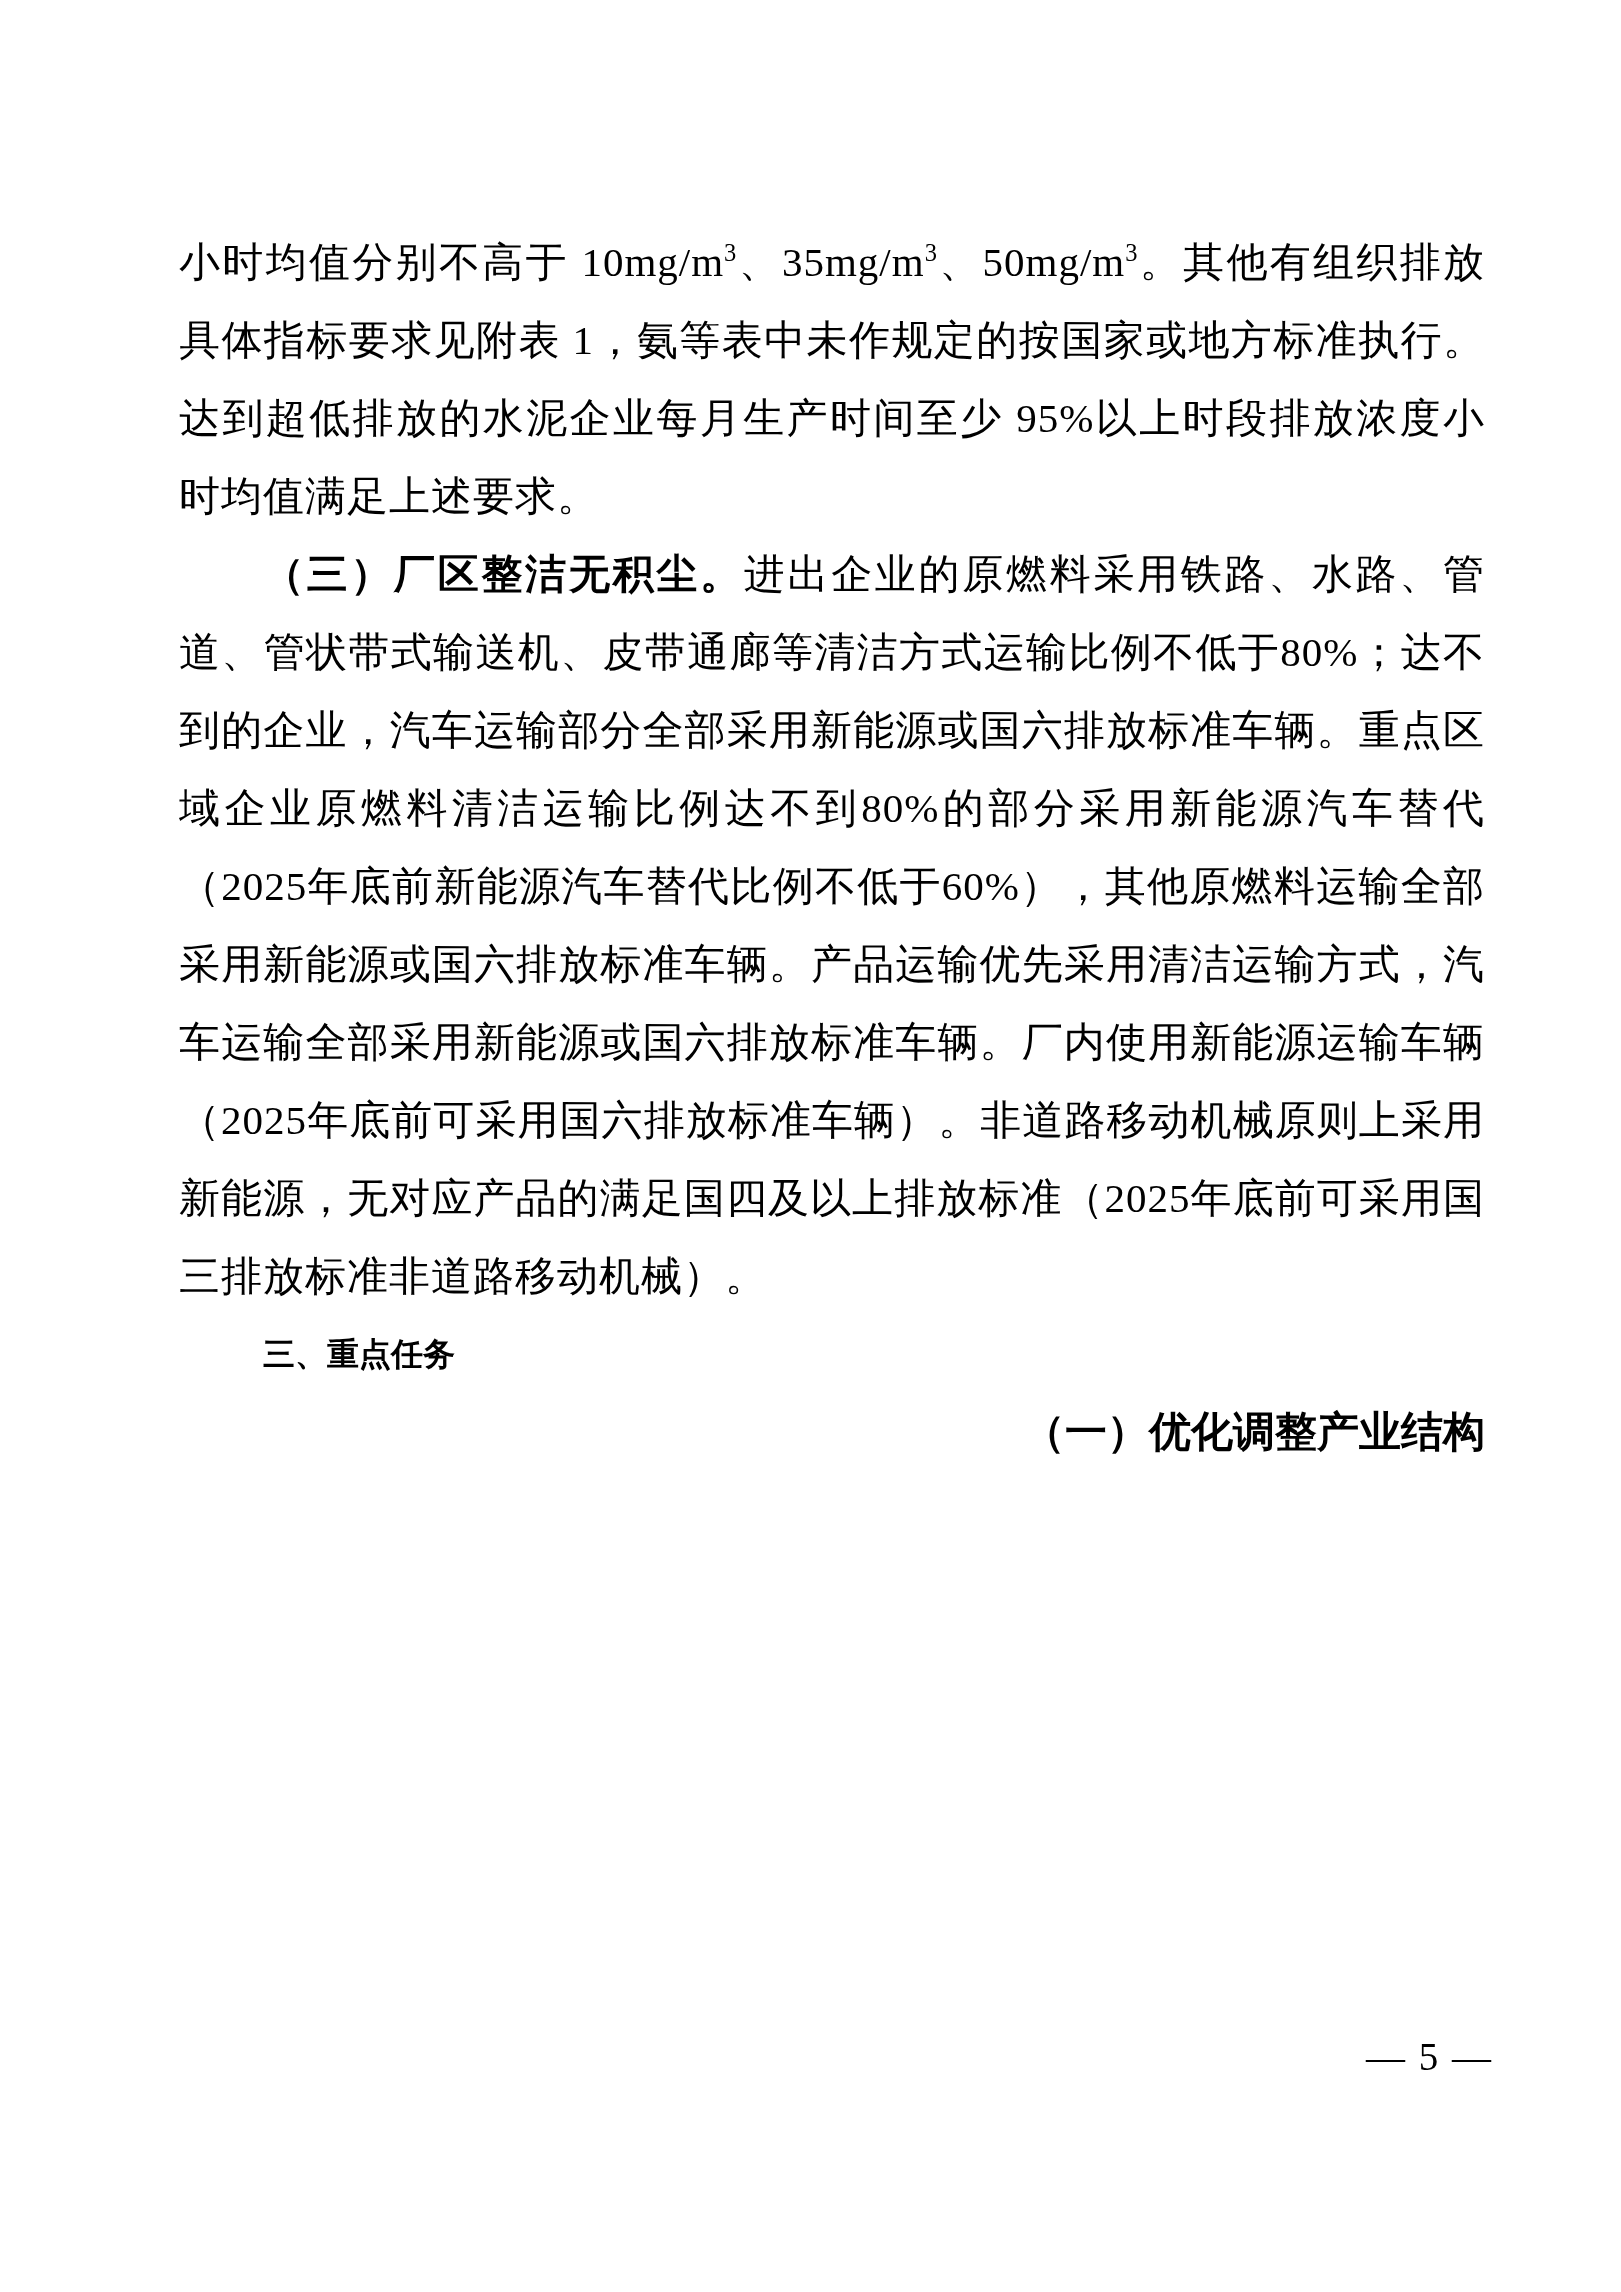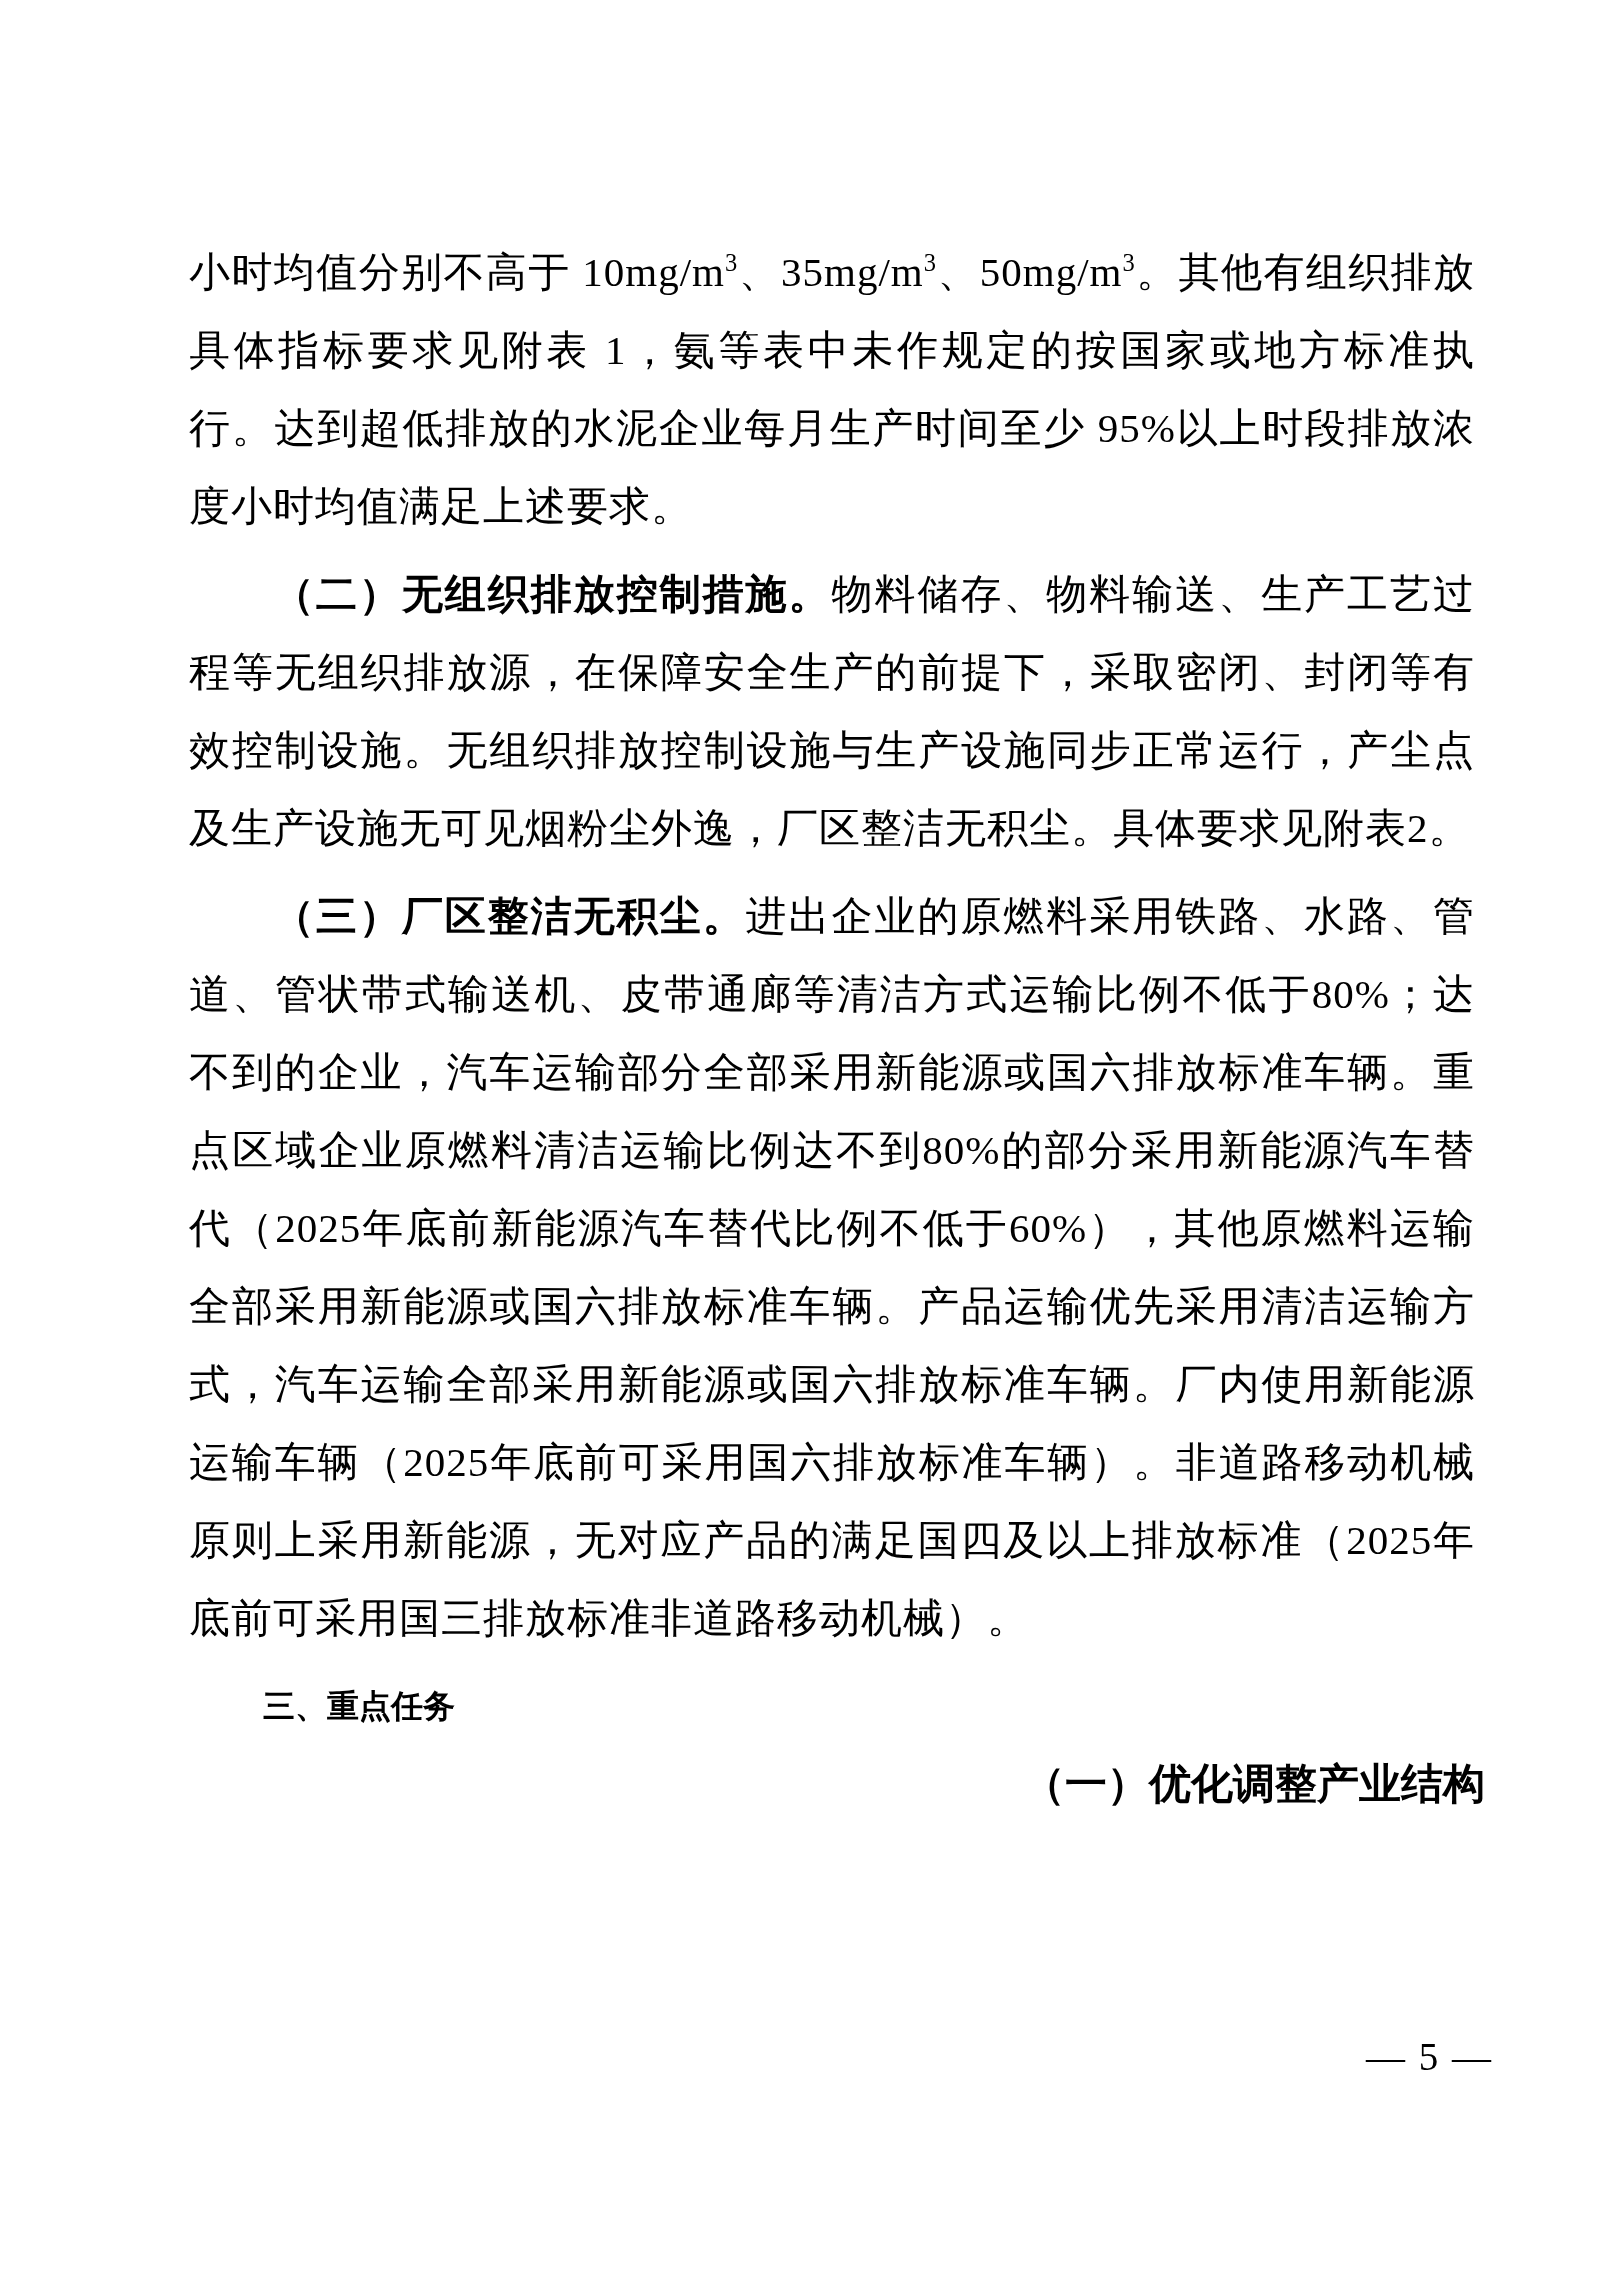--- a/index.html
+++ b/index.html
@@ -15,21 +15,21 @@
     color: #000000;
     overflow: hidden;
   }
   .doc {
     position: absolute;
     left: 179px;
     top: 223px;
     width: 1306px;
   }
   .doc p.body {
-    margin: 10px;
+    margin: 0;
     font-size: 41px;
     line-height: 78px;
     text-align: justify;
     letter-spacing: 1px;
   }
   .doc p.indent {
     text-indent: 84px;
   }
   .doc .b {
     font-weight: bold;
@@ -63,20 +63,19 @@
     font-size: 39px;
     line-height: 59px;
     letter-spacing: 2px;
   }
 </style>
 </head>
 <body>
 
 <main class="doc">
     <p class="body"><span>小时均值分别不高于 10mg/m</span><sup>3</sup><span>、35mg/m</span><sup>3</sup><span>、50mg/m</span><sup>3</sup><span>。其他有组织排放具体指标要求见附表 1，氨等表中未作规定的按国家或地方标准执行。达到超低排放的水泥企业每月生产时间至少 95%以上时段排放浓度小时均值满足上述要求。</span></p>
-    <p class="body indent"><span class="b">（二）无组织排放控制措施。</span><span>物料储存、物料输送、生产工艺过程等无组织排放源，在保障安全生产的前提下，采取密闭、封闭等有效控制设施。无组织排放控制设施与生产设施同步正常运行，产尘点及生产设施无可见烟粉尘外逸，厂区整洁无积尘。具体要求见附表2。</span></p>
     <p class="body indent"><span class="b">（三）厂区整洁无积尘。</span><span>进出企业的原燃料采用铁路、水路、管道、管状带式输送机、皮带通廊等清洁方式运输比例不低于80%；达不到的企业，汽车运输部分全部采用新能源或国六排放标准车辆。重点区域企业原燃料清洁运输比例达不到80%的部分采用新能源汽车替代（2025年底前新能源汽车替代比例不低于60%），其他原燃料运输全部采用新能源或国六排放标准车辆。产品运输优先采用清洁运输方式，汽车运输全部采用新能源或国六排放标准车辆。厂内使用新能源运输车辆（2025年底前可采用国六排放标准车辆）。非道路移动机械原则上采用新能源，无对应产品的满足国四及以上排放标准（2025年底前可采用国三排放标准非道路移动机械）。</span></p>
     <h1 class="doc-h1"><span>三、重点任务</span></h1>
     <h2 class="doc-h2"><span class="b">（一）优化调整产业结构</span></h2>
   </main>
 
 <div class="page-number">— 5 —</div>
 
 
 </body></html>

